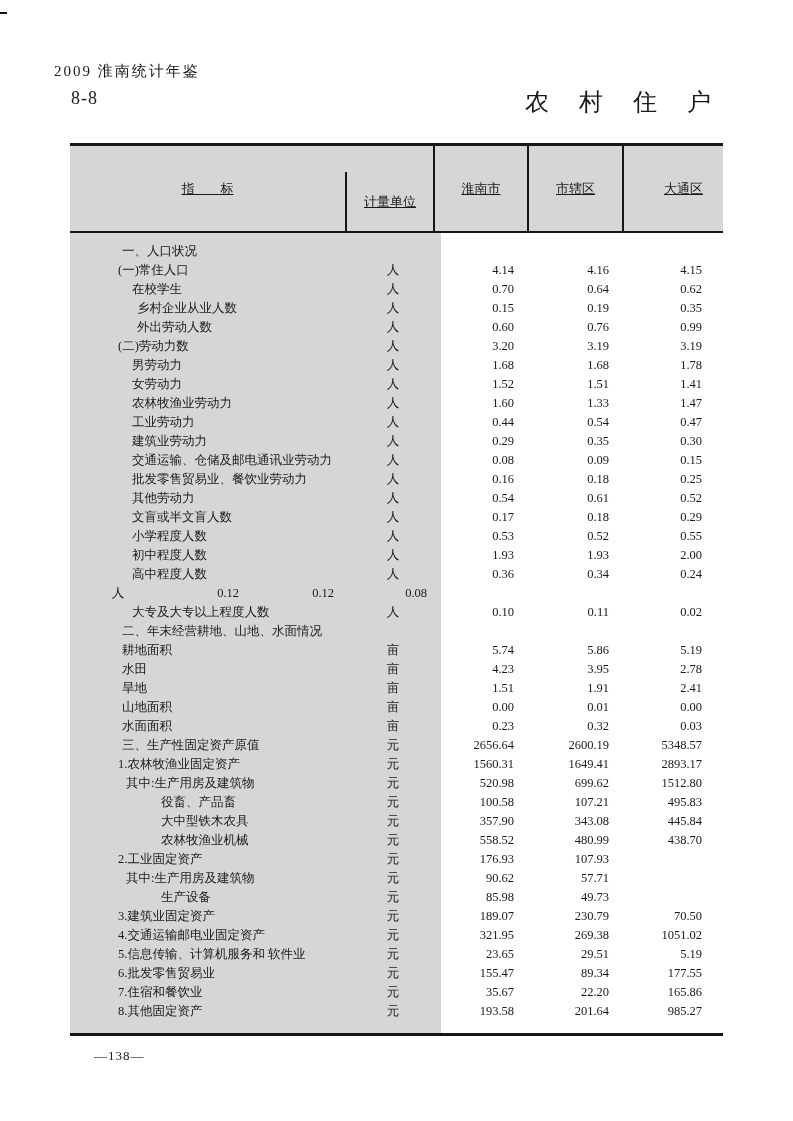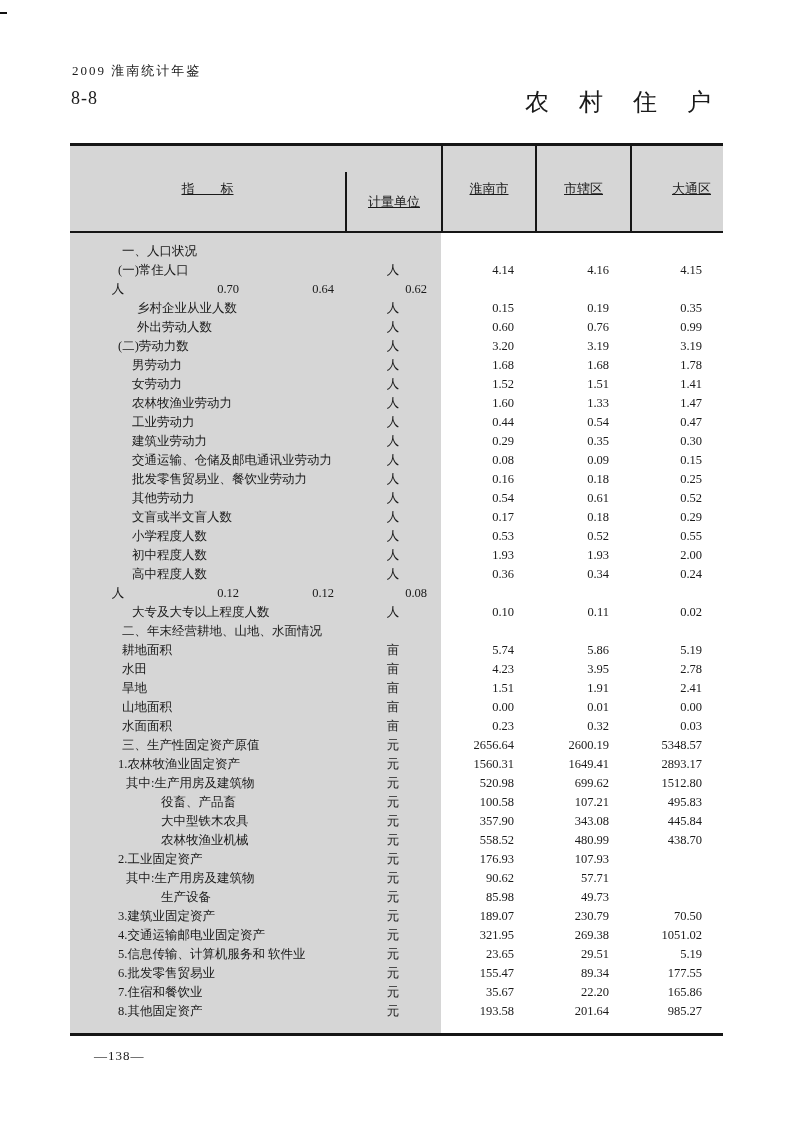--- a/index.html
+++ b/index.html
@@ -1,31 +1,31 @@
 <!DOCTYPE html>
 <html><head>
 <meta charset="utf-8">
 <style>
   html,body{margin:0;padding:0;background:#fff;}
   .sheet{
     position:relative;width:793px;height:1121px;background:#ffffff;
     font-family:"Liberation Serif","DejaVu Serif",serif;color:#1a1a1a;overflow:hidden;
   }
   .corner-mark{position:absolute;left:0;top:12px;width:7px;height:2px;background:#111;}
-  .yearbook-title{position:absolute;left:72px;top:62px;font-size:13px;letter-spacing:2px;}
+  .yearbook-title{position:absolute;left:54px;top:62px;font-size:15px;letter-spacing:2px;}
   .table-no{position:absolute;left:71px;top:88px;font-size:18px;letter-spacing:1px;}
   .page-title{position:absolute;right:70px;top:86px;font-size:24px;letter-spacing:12px;text-indent:0;}
   .stats-table{position:absolute;left:70px;top:143px;width:653px;}
   .thead{
     display:flex;height:85px;background:#d6d6d6;
     border-top:3px solid #161616;border-bottom:2px solid #161616;text-decoration:underline;
   }
   .th{display:flex;align-items:center;justify-content:center;font-size:13px;box-sizing:border-box;}
   .th-indicator{width:275px;}
-  .th-unit{width:96px;border-left:2px solid #161616;margin-top:26px;}
+  .th-unit{width:88px;border-left:2px solid #161616;margin-top:26px;}
   .th-v1{width:94px;border-left:2px solid #161616;}
   .th-v2{width:95px;border-left:2px solid #161616;}
   .th-v3{width:89px;border-left:2px solid #161616;padding-left:32px;}
   .tbody{
     position:relative;padding-top:9px;padding-bottom:12px;
     border-bottom:3px solid #161616;
   }
   .gray-band{position:absolute;left:0;top:0;bottom:0;width:371px;background:#d6d6d6;}
   .trow{position:relative;display:flex;height:19px;line-height:19px;font-size:12.5px;}
   .c-indicator{width:275px;box-sizing:border-box;white-space:nowrap;overflow:visible;}
@@ -73,20 +73,21 @@
     <div class="c-val c-v3"></div>
   </div>
           <div class="trow">
     <div class="c-indicator ind1">(一)常住人口</div>
     <div class="c-unit">人</div>
     <div class="c-val c-v1">4.14</div>
     <div class="c-val c-v2">4.16</div>
     <div class="c-val c-v3">4.15</div>
   </div>
           <div class="trow">
+    <div class="c-indicator ind4">在校学生</div>
     <div class="c-unit">人</div>
     <div class="c-val c-v1">0.70</div>
     <div class="c-val c-v2">0.64</div>
     <div class="c-val c-v3">0.62</div>
   </div>
           <div class="trow">
     <div class="c-indicator ind5">乡村企业从业人数</div>
     <div class="c-unit">人</div>
     <div class="c-val c-v1">0.15</div>
     <div class="c-val c-v2">0.19</div>

